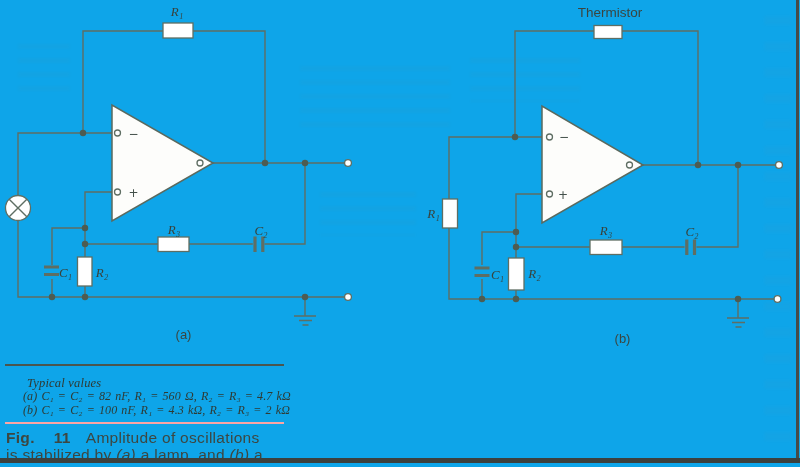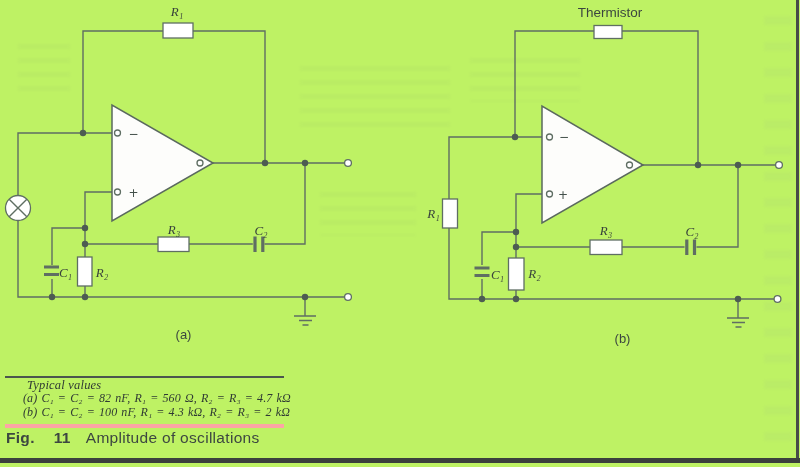--- a/index.html
+++ b/index.html
@@ -1,36 +1,36 @@
 <!DOCTYPE html>
 <html><head>
 <meta charset="utf-8">
 <style>
   html,body{margin:0;padding:0;background:#ffffff;}
   .page{
-    position:relative;width:800px;height:467px;background:#bef264;
+    position:relative;width:800px;height:467px;background:#0ea5e9;
     overflow:hidden;font-family:"Liberation Sans",sans-serif;text-decoration:underline;
   }
   svg text{user-select:none;}
   .wire{stroke:#5f6e63;stroke-width:1.4;fill:none;}
   .thick{stroke:#5f6e63;stroke-width:3.2;fill:none;}
   .box{fill:#ffffff;stroke:#5f6e63;stroke-width:1.3;}
   .tri{fill:#fdfdfb;stroke:#5a695e;stroke-width:1.5;}
   .dot{fill:#4d5c52;stroke:none;}
   .oc{fill:#ffffff;stroke:#5f6e63;stroke-width:1.3;}
   .lbl{font-family:"Liberation Serif","DejaVu Serif",serif;font-style:italic;
        font-size:13px;fill:#38423b;text-anchor:middle;}
   .sgn{font-family:"DejaVu Sans",sans-serif;font-size:12px;fill:#43504a;text-anchor:middle;}
   .sanslbl{font-family:"Liberation Sans",sans-serif;font-size:13.5px;fill:#3b453f;text-anchor:middle;}
   .taglbl{font-family:"Liberation Sans",sans-serif;font-size:13px;fill:#3b453f;text-anchor:middle;}
 
   .tv{
-    position:absolute;left:5px;top:376px;width:279px;
-    border-top:2px solid #4b564e;border-bottom:4px solid #fca5a5;
-    padding:0 0 5px 0;color:#2f3a33;
+    position:absolute;left:5px;top:364px;width:279px;
+    border-top:2px solid #4b564e;border-bottom:2px solid #fca5a5;
+    padding:10px 0 5px 0;color:#2f3a33;
     font-family:"Liberation Serif","DejaVu Serif",serif;
   }
   .tv-title{font-style:italic;font-size:12.5px;line-height:14px;margin-left:22px;letter-spacing:.2px;}
   .tv-row{font-style:italic;font-size:12px;line-height:13.5px;margin-left:18px;
           letter-spacing:.1px;word-spacing:1px;white-space:nowrap;}
 
   .caption{position:absolute;left:6px;top:430px;width:350px;color:#3d4741;
            font-size:15.5px;letter-spacing:.3px;line-height:16.5px;}
   .cap-line1{display:block;}
   .cap-bold{font-weight:bold;}
@@ -180,18 +180,21 @@
     <div class="tv-title">Typical values</div>
     <div class="tv-row">(a) C₁ = C₂ = 82 nF, R₁ = 560 Ω, R₂ = R₃ = 4.7 kΩ</div>
     <div class="tv-row">(b) C₁ = C₂ = 100 nF, R₁ = 4.3 kΩ, R₂ = R₃ = 2 kΩ</div>
   </div>
 
   
   <div class="caption">
     <span class="cap-line1">
       <span class="cap-bold">Fig.</span><span class="cap-num">11</span><span>Amplitude of oscillations</span>
     </span>
+    <span class="cap-line2">
+      <span>is stabilized by </span><span class="cap-it">(a)</span><span> a lamp, and </span><span class="cap-it">(b)</span><span> a</span>
+    </span>
   </div>
 
   
   <div class="edge-right"></div>
   <div class="edge-bottom"></div>
 </div>
 
 </body></html>

